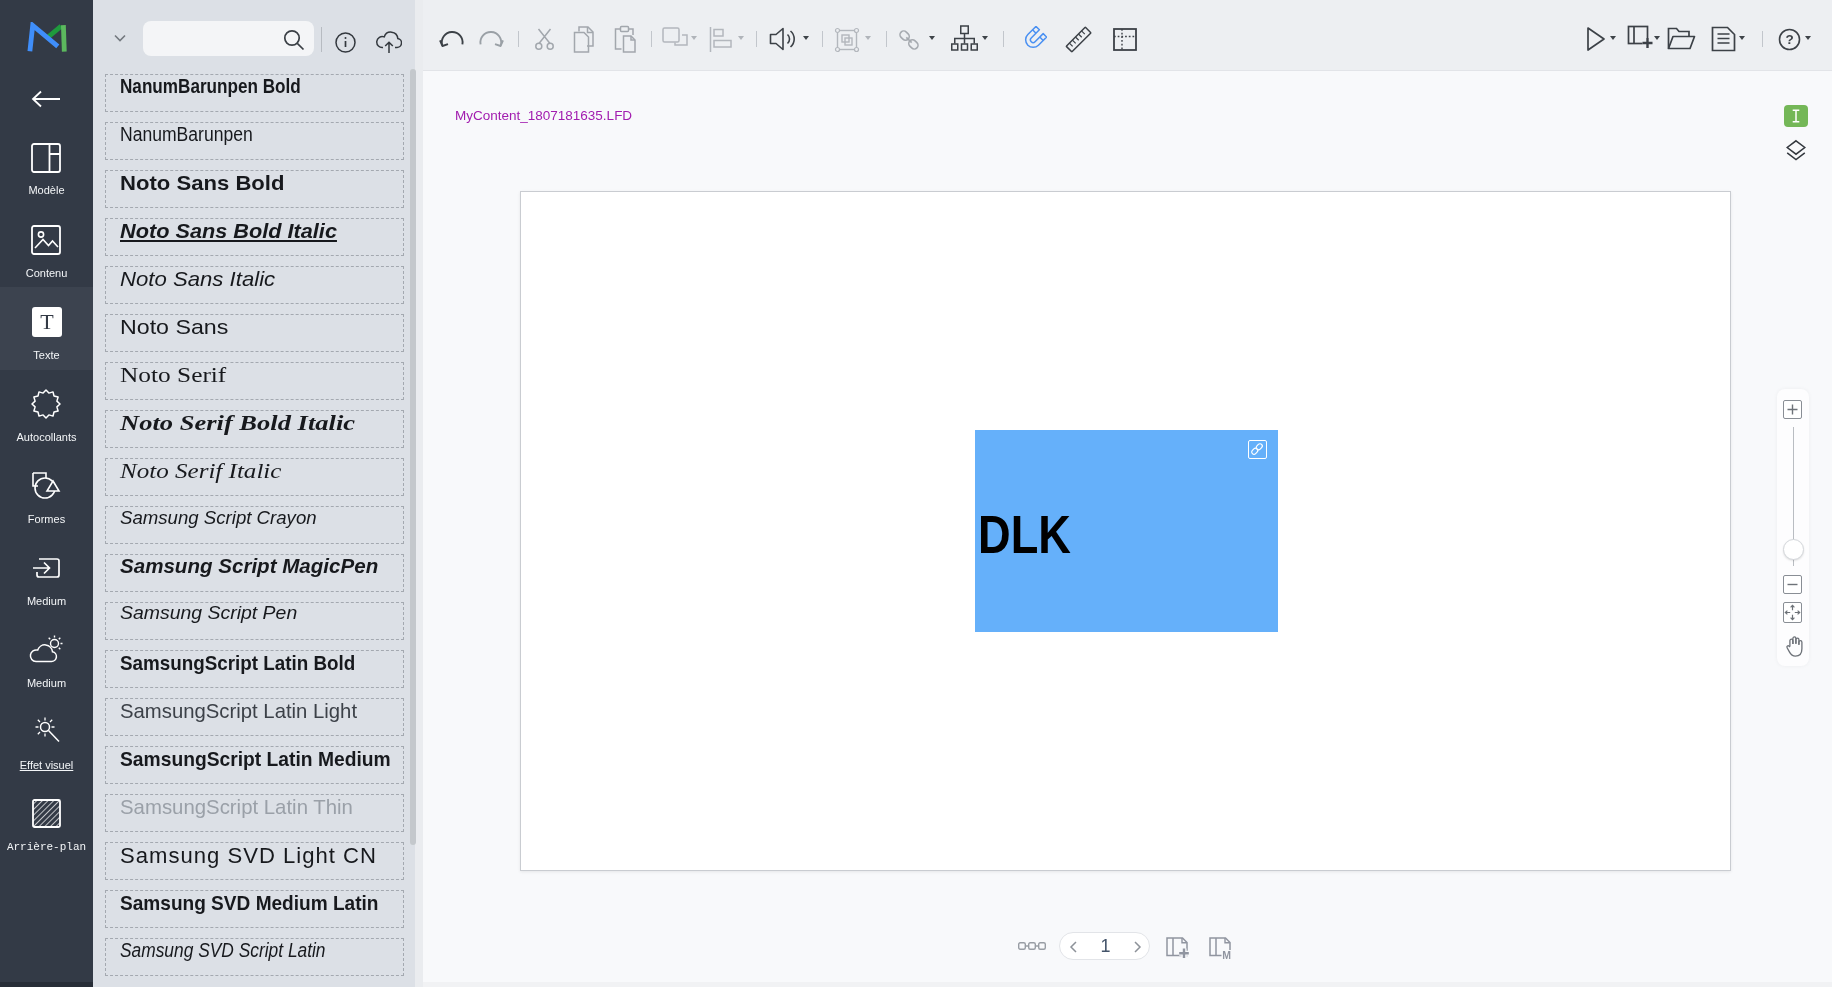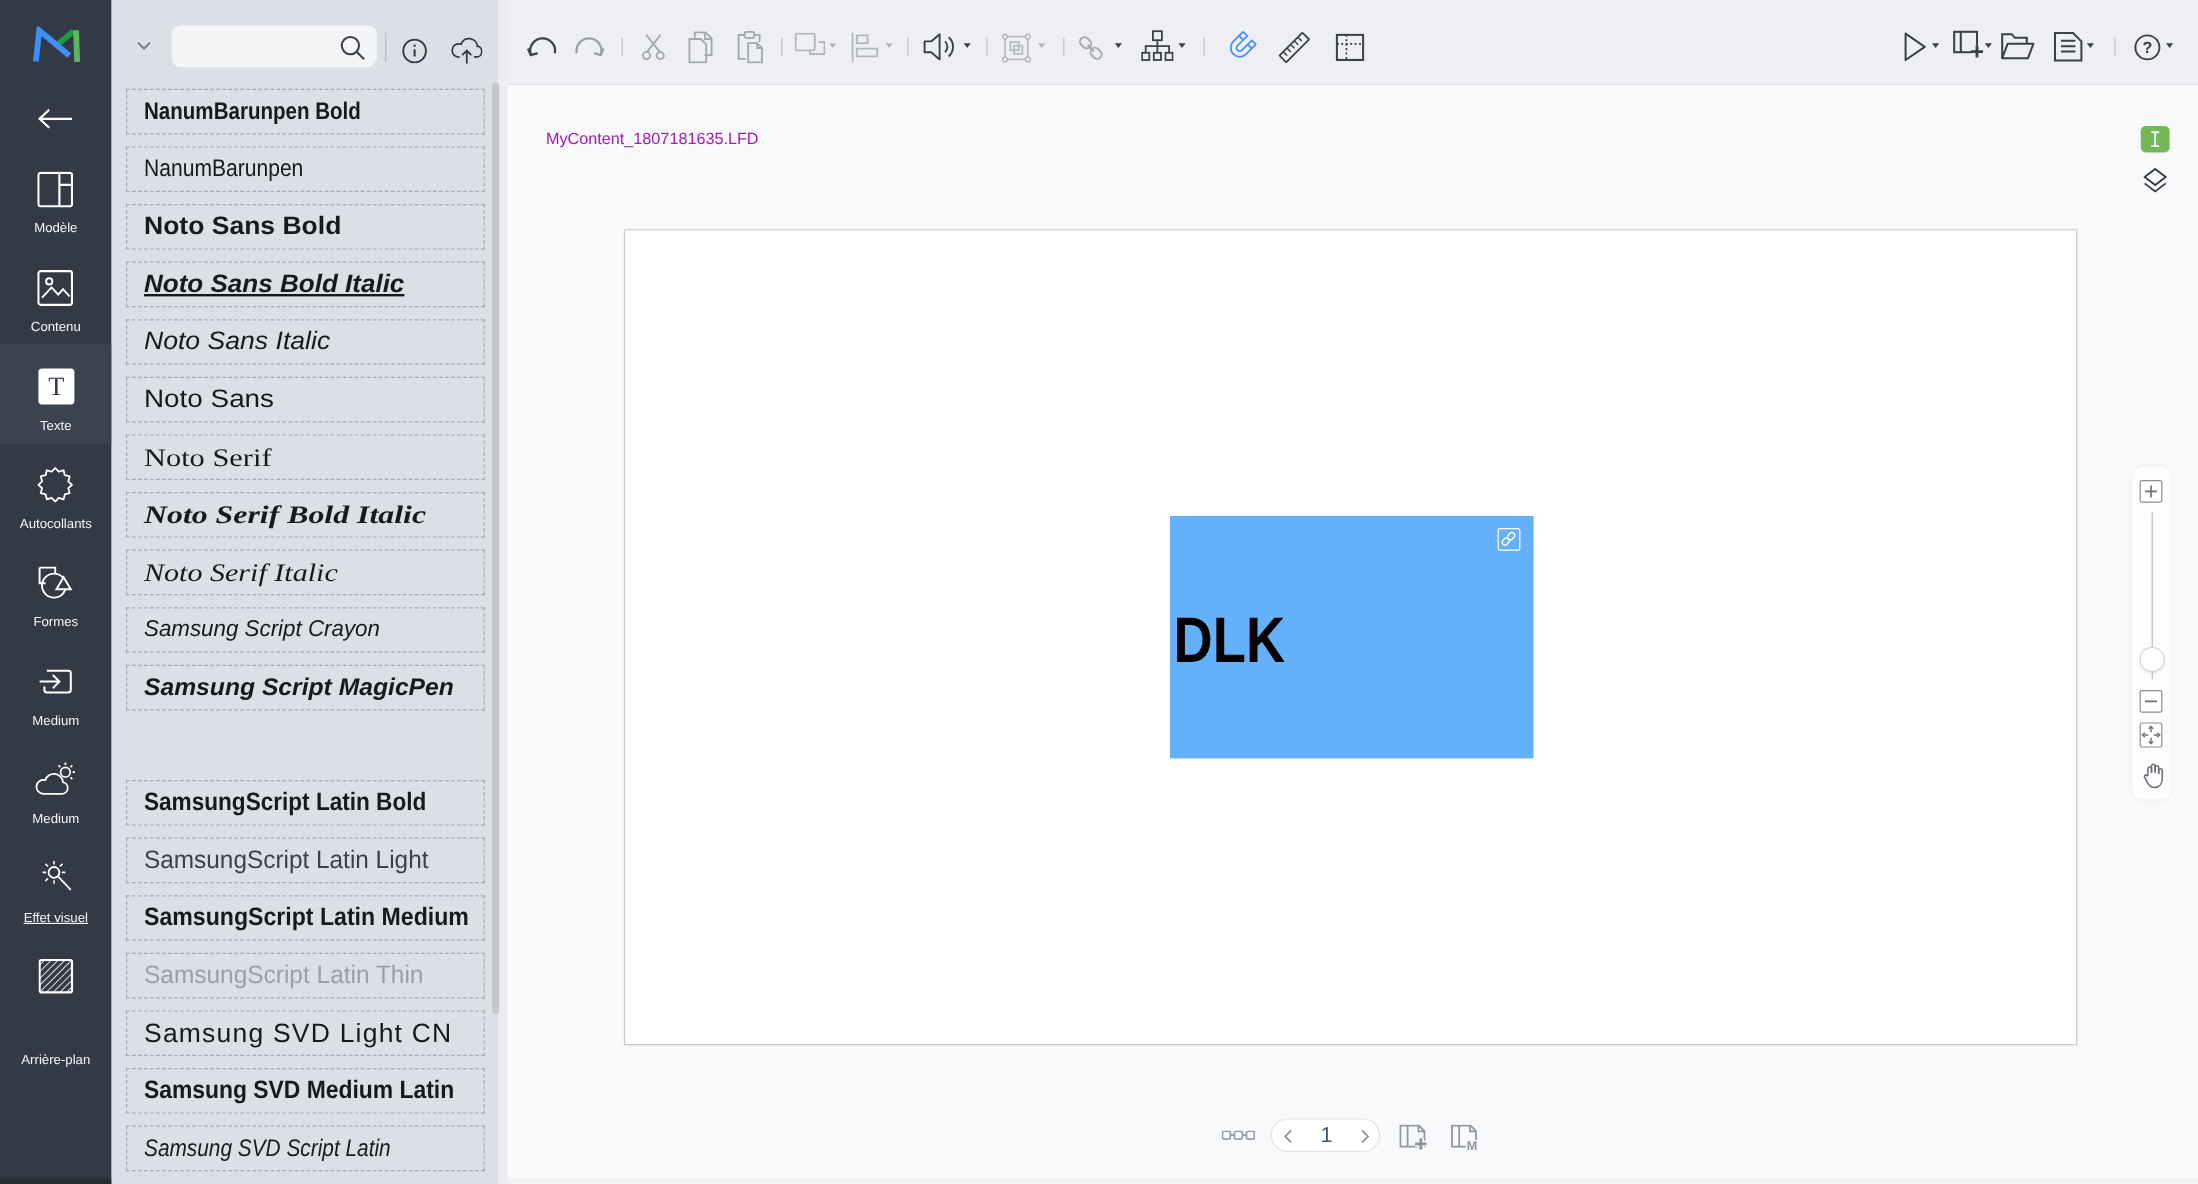--- a/index.html
+++ b/index.html
@@ -8,21 +8,21 @@
   .abs { position:absolute; }
 
   
   #sidebar { left:0; top:0; width:93px; height:987px; background:#333a46; }
   #sidebar .navlbl { position:absolute; width:93px; text-align:center; color:#f4f6f8; font-size:11px; }
   .selband { position:absolute; left:0; top:287px; width:93px; height:83px; background:#3c434f; }
 
   
   #fontpanel { left:93px; top:0; width:327px; height:987px; background:#dce0e6; }
   .srch { position:absolute; left:50px; top:21px; width:171px; height:35px; background:#f4f5f7; border-radius:8px; }
-  .fitem { position:absolute; left:12px; width:299px; height:38px; border:1px dashed #a4a9b0; color:#17191d; display:flex; align-items:center; padding-left:14px; white-space:nowrap; }
+  .fitem { position:absolute; left:12px; width:299px; height:38px; border:1px dashed #a4a9b0; color:#17191d; display:flex; padding-left:14px; white-space:nowrap; }
   .ft { display:inline-block; transform-origin:0 50%; }
 
   
   #topbar { left:420px; top:0; width:1412px; height:71px; background:#edeff2; border-bottom:1px solid #e2e4e8; }
   .tico { position:absolute; top:0; }
   .tsep { position:absolute; top:31px; width:1px; height:16px; background:#c2c6cc; }
   .darr { position:absolute; top:36px; width:0; height:0; border-left:3.5px solid transparent; border-right:3.5px solid transparent; border-top:4.5px solid #3e4349; }
   .darr.g { border-top-color:#b0b4ba; }
 
   
@@ -110,21 +110,21 @@
   <div class="navlbl" style="top:759px;text-decoration:underline;">Effet visuel</div>
 
   <svg class="abs" style="left:32px; top:799px;" width="30" height="30" viewBox="0 0 30 30">
     <defs>
       <pattern id="hatch" width="4" height="4" patternTransform="rotate(45)" patternUnits="userSpaceOnUse">
         <line x1="0" y1="0" x2="0" y2="4" stroke="#fff" stroke-width="1.4"></line>
       </pattern>
     </defs>
     <rect x="1" y="1" width="27" height="27" rx="1.5" fill="url(#hatch)" stroke="#fff" stroke-width="1.8"></rect>
   </svg>
-  <div class="navlbl" style="top:878px;">Arrière-plan</div>
+  <div class="navlbl" style="top:841px;font-family:Liberation Mono, monospace;">Arrière-plan</div>
   <div class="abs" style="left:0; top:982px; width:93px; height:5px; background:#272d37;"></div>
 </div>
 
 <div id="fontpanel" class="abs">
   <svg class="abs" style="left:21px; top:34px;" width="12" height="8" viewBox="0 0 12 8">
     <path d="M1 1.5 L6 6.5 L11 1.5" fill="none" stroke="#74797f" stroke-width="1.6"></path>
   </svg>
   <div class="srch"></div>
   <svg class="abs" style="left:189px; top:28px;" width="24" height="24" viewBox="0 0 24 24">
     <circle cx="10" cy="10" r="7.2" fill="none" stroke="#3a3f45" stroke-width="1.7"></circle>
@@ -166,20 +166,23 @@
       <span class="ft" style="font-size:21px; font-family:'Liberation Serif',serif; font-weight:bold; font-style:italic; transform:scaleX(1.263);">Noto Serif Bold Italic</span>
     </div>
   <div class="fitem" style="top:458px;">
       <span class="ft" style="font-size:21px; font-family:'Liberation Serif',serif; font-style:italic; transform:scaleX(1.193);">Noto Serif Italic</span>
     </div>
   <div class="fitem" style="top:506px;">
       <span class="ft" style="font-size:19px; font-style:italic; transform:scaleX(0.98);">Samsung Script Crayon</span>
     </div>
   <div class="fitem" style="top:554px;">
       <span class="ft" style="font-size:20px; font-style:italic; font-weight:bold; transform:scaleX(1.028);">Samsung Script MagicPen</span>
+    </div>
+  <div class="fitem" style="top:602px;">
+      <span class="ft" style="font-size:18px; font-style:italic; transform:scaleX(1.08);">Samsung Script Pen</span>
     </div>
   <div class="fitem" style="top:650px;">
       <span class="ft" style="font-size:21px; font-weight:bold; transform:scaleX(0.896);">SamsungScript Latin Bold</span>
     </div>
   <div class="fitem" style="top:698px;">
       <span class="ft" style="font-size:21px; color:#3c4148; transform:scaleX(0.967);">SamsungScript Latin Light</span>
     </div>
   <div class="fitem" style="top:746px;">
       <span class="ft" style="font-size:21px; font-weight:bold; transform:scaleX(0.917);">SamsungScript Latin Medium</span>
     </div>

